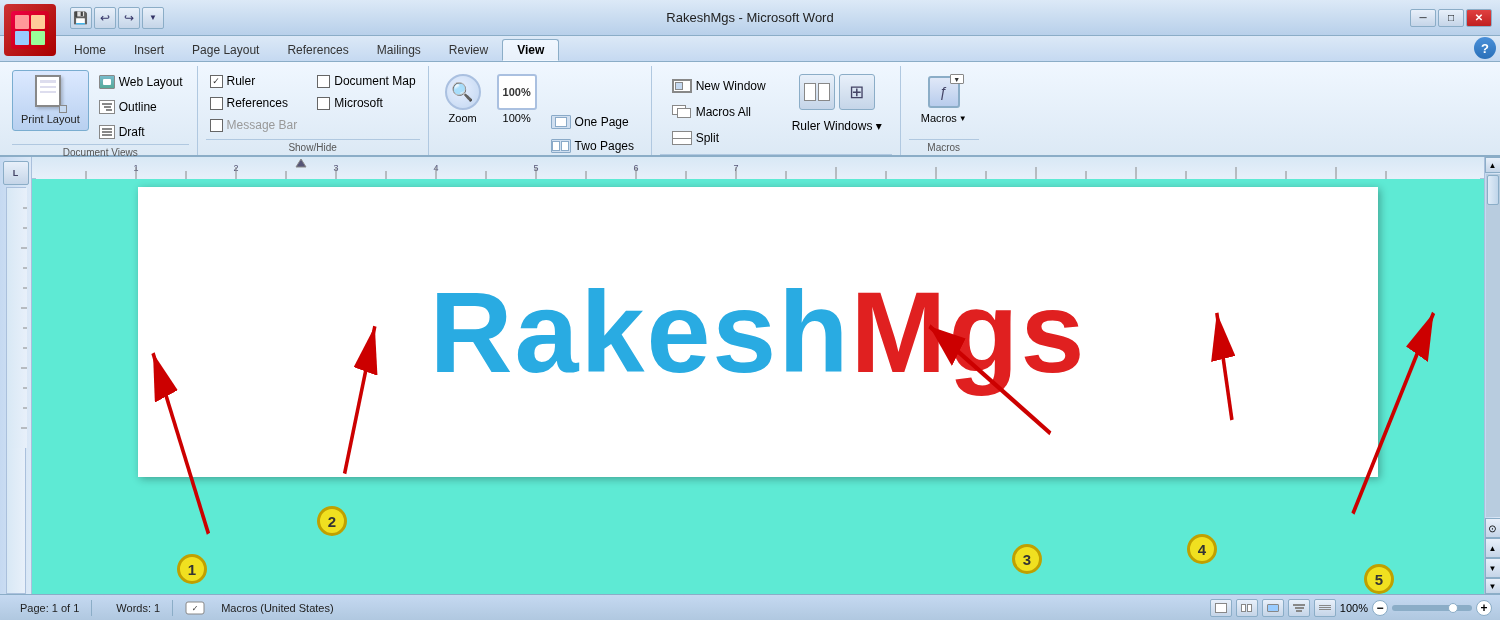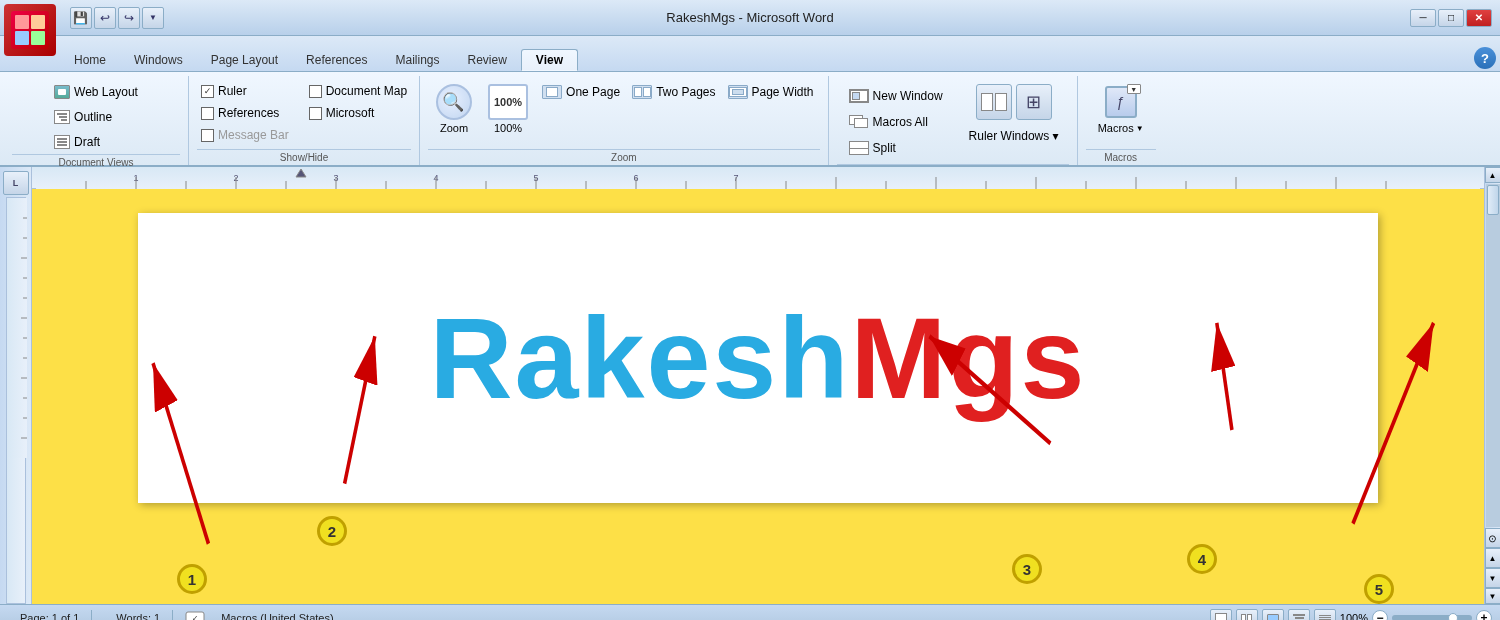--- a/index.html
+++ b/index.html
@@ -91,21 +91,21 @@
       cursor: pointer;
       font-size: 10px;
       font-weight: bold;
     }
     .win-btn.minimize { background: linear-gradient(to bottom, #e8f0fa, #c5d5e8); }
     .win-btn.maximize { background: linear-gradient(to bottom, #e8f0fa, #c5d5e8); }
     .win-btn.close { background: linear-gradient(to bottom, #e04040, #c02020); color: white; }
 
     
     .ribbon-tabs {
-      height: 36px;
+      height: 26px;
       background: linear-gradient(to bottom, #dce9f7, #c5d9f1);
       display: flex;
       align-items: flex-end;
       padding-left: 60px;
       border-bottom: 1px solid #8badc7;
     }
     .ribbon-tab {
       padding: 3px 14px;
       font-size: 12px;
       cursor: pointer;
@@ -267,23 +267,24 @@
       border: 2px solid #aac0e0;
       border-radius: 3px;
       display: flex; align-items: center; justify-content: center;
       font-size: 11px;
       font-weight: bold;
       color: #333;
     }
 
     .zoom-right-col {
       display: flex;
-      flex-direction: row;
+      flex-direction: column;
       gap: 0;
       justify-content: center;
+      margin-top: 40px;
     }
     .zoom-option-btn {
       display: flex;
       align-items: center;
       gap: 4px;
       padding: 2px 6px;
       cursor: pointer;
       border-radius: 2px;
       height: 24px;
     }
@@ -357,22 +358,22 @@
       font-size: 9px;
       color: #557;
       position: relative;
     }
 
     .page-area {
       flex: 1;
       display: flex;
       justify-content: center;
       align-items: flex-start;
-      padding: 24px;
-      background: #fde047;
+      padding: 8px;
+      background: #5eead4;
       overflow: hidden;
     }
     .page {
       background: white;
       width: 1240px;
       height: 290px;
       box-shadow: 2px 2px 8px rgba(0,0,0,0.3);
       display: flex;
       align-items: center;
       justify-content: center;
@@ -543,34 +544,47 @@
 
   <div class="title-bar-right">
     <div class="win-btn minimize">─</div>
     <div class="win-btn maximize">□</div>
     <div class="win-btn close">✕</div>
   </div>
 </div>
 
 <div class="ribbon-tabs">
   <div class="ribbon-tab">Home</div>
-  <div class="ribbon-tab">Windows</div>
+  <div class="ribbon-tab">Insert</div>
   <div class="ribbon-tab">Page Layout</div>
   <div class="ribbon-tab">References</div>
   <div class="ribbon-tab">Mailings</div>
   <div class="ribbon-tab">Review</div>
   <div class="ribbon-tab active">View</div>
   <div class="help-btn">?</div>
 </div>
 
 <div class="ribbon-content">
 
   <div class="ribbon-group" style="min-width:185px;">
     <div class="ribbon-group-content">
 
+      <div class="large-btn active">
+        <div class="large-btn-icon">
+          <div style="position:relative; width:30px; height:36px;">
+            <div style="width:26px; height:32px; background:white; border:2px solid #888; position:absolute; top:0; left:0; box-shadow:2px 2px 3px rgba(0,0,0,0.2);">
+              <div style="margin:3px; background:#dde; height:3px; margin-bottom:2px;"></div>
+              <div style="margin:3px; background:#dde; height:2px; margin-bottom:1px;"></div>
+              <div style="margin:3px; background:#dde; height:2px;"></div>
+            </div>
+            <div style="width:8px; height:8px; background:#c5d9f1; border:1px solid #888; position:absolute; bottom:-2px; right:-2px;"></div>
+          </div>
+        </div>
+        <div class="large-btn-label">Print Layout</div>
+      </div>
 
 
       <div class="small-btns-col">
         <div class="small-ribbon-btn">
           <div class="small-ribbon-btn-icon">
             <div style="width:16px;height:14px;background:linear-gradient(to bottom,#7bc,#5a9);border:1px solid #888;border-radius:1px;display:flex;align-items:center;justify-content:center;">
               <div style="width:8px;height:6px;background:white;border-radius:1px;"></div>
             </div>
           </div>
           <span>Web Layout</span>

